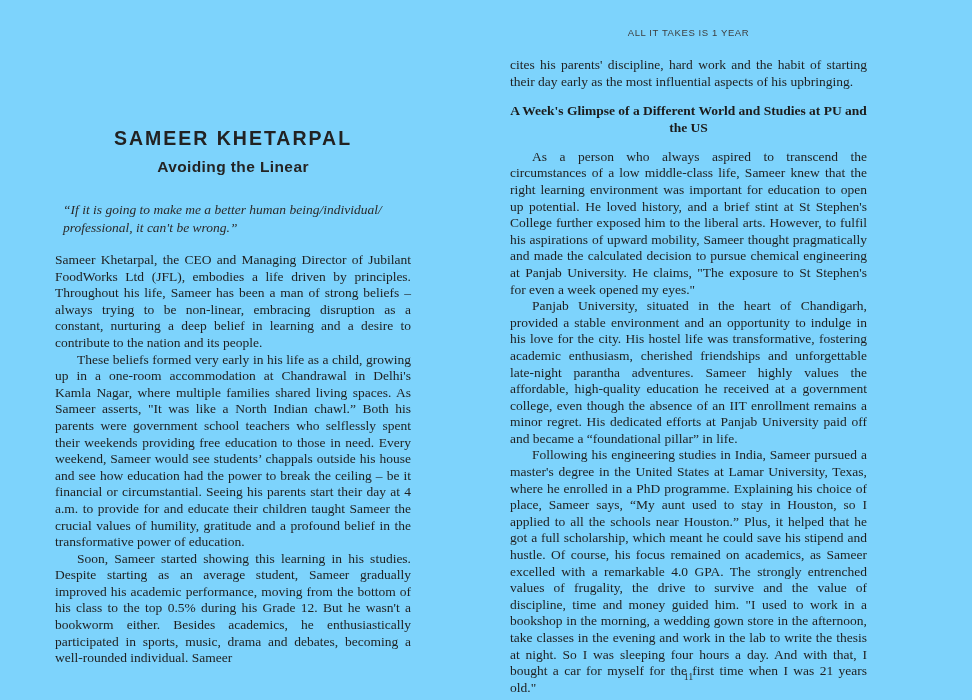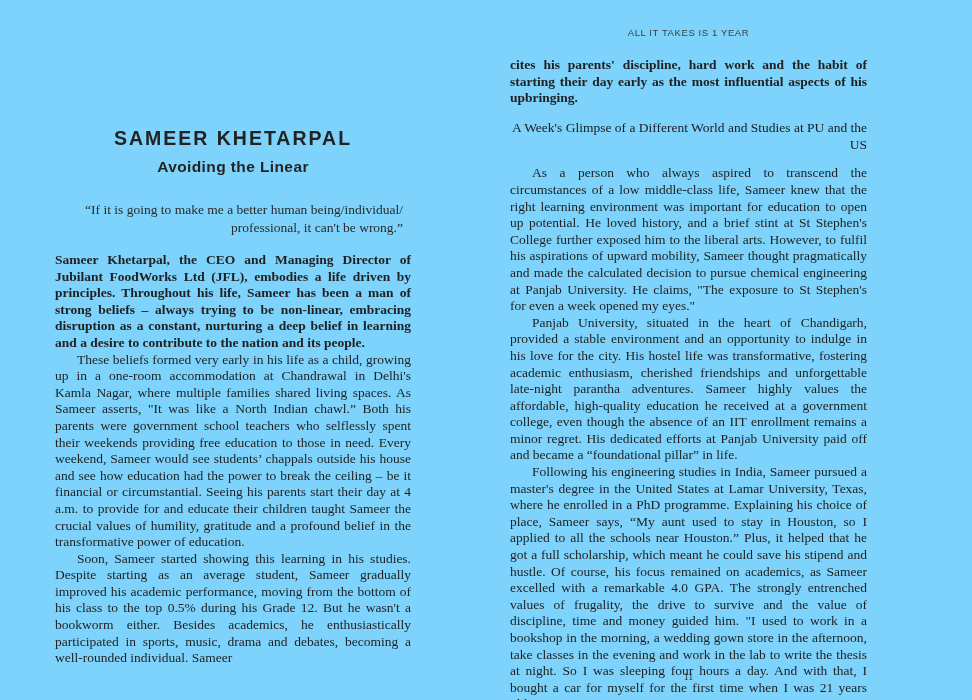--- a/index.html
+++ b/index.html
@@ -34,21 +34,21 @@
     line-height: 16.6px;
     text-align: justify;
     color: #1f1f1f;
   }
   .col-left  { left: 55px;  top: 126px; width: 356px; }
   .col-right { left: 510px; top: 57px; }
   p.body {
     margin: 0;
     text-indent: 22px;
   }
-  p.body.no-indent { text-indent: 0; font-weight: bold; }
+  p.body.no-indent { text-indent: 0; }
   .chapter-title {
     font-family: "Liberation Sans", sans-serif;
     font-size: 19.5px;
     font-weight: 600;
     letter-spacing: 2px;
     text-align: center;
     color: #222222;
     margin: 0;
     line-height: 24px;
   }
@@ -56,31 +56,32 @@
     font-family: "Liberation Sans", sans-serif;
     font-size: 15.5px;
     font-weight: 600;
     letter-spacing: 0.4px;
     text-align: center;
     color: #242424;
     margin: 7px 0 0 0;
     line-height: 20px;
   }
   .epigraph {
-    text-align: right;
+    font-style: italic;
+    text-align: left;
     font-size: 13.5px;
     line-height: 17.5px;
     color: #2a2a2a;
     margin: 24px auto 16px auto;
     max-width: 340px;
   }
   .section-heading {
     font-size: 13.5px;
-    font-weight: 400;
-    text-align: right;
+    font-weight: 700;
+    text-align: center;
     color: #1c1c1c;
     margin: 13px 0 12px 0;
     line-height: 16.8px;
   }
   .folio {
     position: absolute;
     left: 510px;
     top: 671px;
     width: 357px;
     text-align: center;

